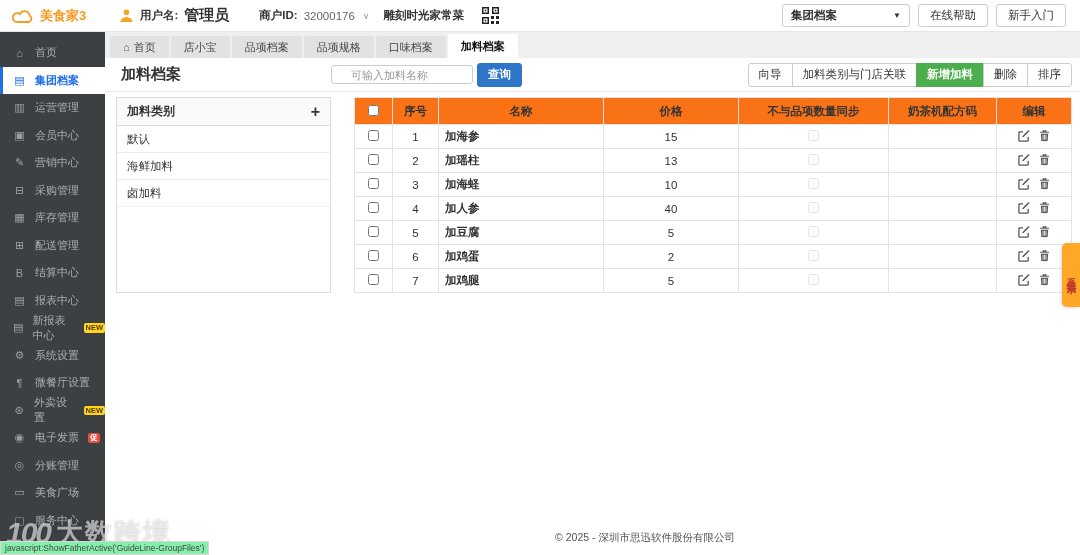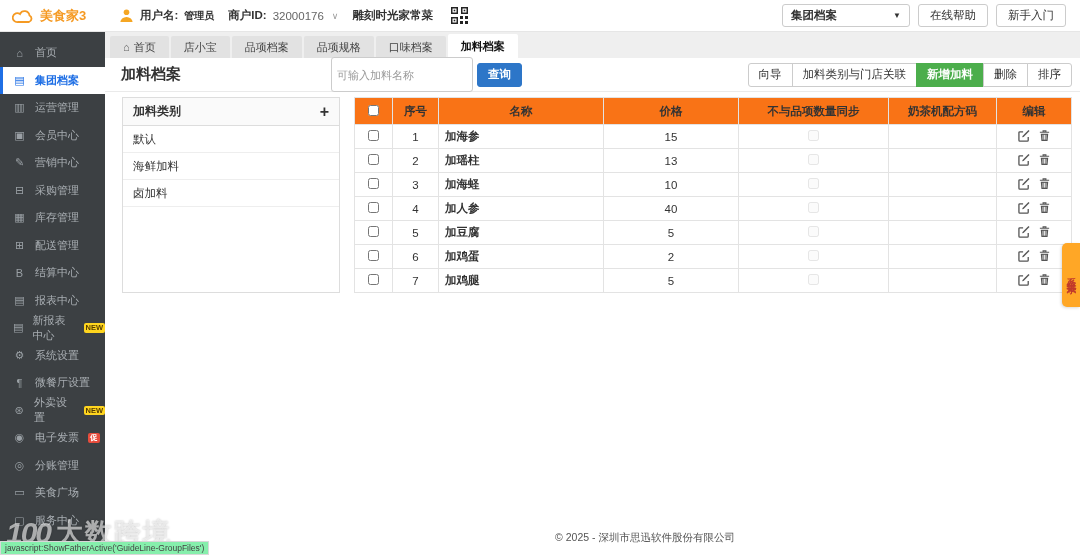--- a/index.html
+++ b/index.html
@@ -7,21 +7,21 @@
   body { font-family:"Liberation Sans","DejaVu Sans",sans-serif; font-size:12px; color:#333; background:#fff; }
   .page { position:relative; width:1080px; height:555px; background:#fff; overflow:hidden; }
 
   
   .topbar { position:absolute; left:0; top:0; width:1080px; height:32px; background:#fff; border-bottom:1px solid #e6e6e6; display:flex; align-items:center; }
   .logo { width:105px; display:flex; align-items:center; padding-left:12px; gap:4px; }
   .logo-text { color:#f59a23; font-weight:bold; font-size:13px; }
   .userinfo { display:flex; align-items:center; gap:6px; margin-left:14px; }
   .user-avatar { width:15px; height:15px; }
   .u-label { font-weight:bold; font-size:11.5px; color:#333; }
-  .u-value { font-weight:bold; font-size:10px; color:#333; margin-right:8px; }
+  .u-value { font-weight:bold; font-size:15px; color:#333; margin-right:24px; }
   .u-id { font-size:11.5px; color:#666; }
   .chev { color:#999; font-size:9px; margin:0 8px 0 2px; }
   .store { font-weight:bold; font-size:11.5px; color:#333; margin-right:12px; }
   .qr { width:17px; height:17px; }
   .topbar-right { margin-left:auto; display:flex; align-items:center; gap:8px; padding-right:14px; }
   .group-select { width:128px; height:23px; border:1px solid #ccc; border-radius:3px; background:#fff; display:flex; align-items:center; justify-content:space-between; padding:0 8px; cursor:pointer; }
   .group-select span.sel-label { font-weight:bold; font-size:11.5px; }
   .caret { font-size:8px; color:#333; }
   .top-btn { height:23px; border:1px solid #ccc; border-radius:3px; background:#fff; padding:0 11px; font-size:11.5px; color:#333; display:flex; align-items:center; cursor:pointer; }
 
@@ -39,31 +39,31 @@
   
   .tabstrip { position:absolute; left:105px; top:32px; width:975px; height:26px; background:#efefef; display:flex; align-items:flex-end; padding-left:5px; gap:2px; }
   .tab { height:22px; background:#e2e2e2; color:#444; font-size:11px; display:flex; align-items:center; gap:4px; padding:0 13px; border-radius:2px 2px 0 0; cursor:pointer; }
   .tab .t-icon { font-size:11px; color:#666; }
   .tab.active { background:#fff; color:#111; font-weight:bold; height:24px; }
 
   
   .main { position:absolute; left:105px; top:58px; width:975px; height:497px; background:#fff; }
   .toolbar { height:34px; display:flex; align-items:center; padding:0 8px 0 16px; border-bottom:1px solid #eaeaea; }
   .page-title { font-size:15px; font-weight:bold; color:#333; margin-right:150px; }
-  .search-input { width:142px; height:35px; border:1px solid #ccc; border-radius:3px; padding:0 5px; font-size:11px; color:#333; font-family:inherit; }
+  .search-input { width:142px; height:19px; border:1px solid #ccc; border-radius:3px; padding:0 19px; font-size:11px; color:#333; font-family:inherit; }
   .search-input::placeholder { color:#999; }
   .btn { height:24px; border:1px solid #ccc; background:#fff; color:#333; font-size:11.5px; padding:0 10px; cursor:pointer; font-family:inherit; }
   .btn-primary { background:#2d76c8; border-color:#2d76c8; color:#fff; font-weight:bold; border-radius:3px; margin-left:4px; }
   .toolbar-right { margin-left:auto; display:flex; align-items:center; }
   .toolbar-right .btn { margin-left:-1px; }
   .toolbar-right .btn:first-child { border-radius:3px 0 0 3px; }
   .toolbar-right .btn:last-child { border-radius:0 3px 3px 0; }
   .btn-success { background:#4cae4c; border-color:#4cae4c; color:#fff; font-weight:bold; }
 
-  .content-row { display:flex; padding:5px 8px 0 17px; gap:14px; }
+  .content-row { display:flex; padding:5px 8px 0 11px; gap:23px; }
 
   
   .cat-panel { width:232px; border:1px solid #ddd; background:#fff; }
   .cat-head { height:28px; display:flex; align-items:center; justify-content:space-between; padding:0 10px; border-bottom:1px solid #ddd; background:#fafafa; font-weight:bold; font-size:12px; color:#333; }
   .plus { font-size:16px; font-weight:bold; color:#333; cursor:pointer; line-height:1; }
   .cat-item { height:27px; display:flex; align-items:center; padding:0 10px; border-bottom:1px solid #eee; font-size:11.5px; color:#333; cursor:pointer; }
 
   
   .table-wrap { flex:1; }
   table { width:100%; border-collapse:collapse; table-layout:fixed; }

